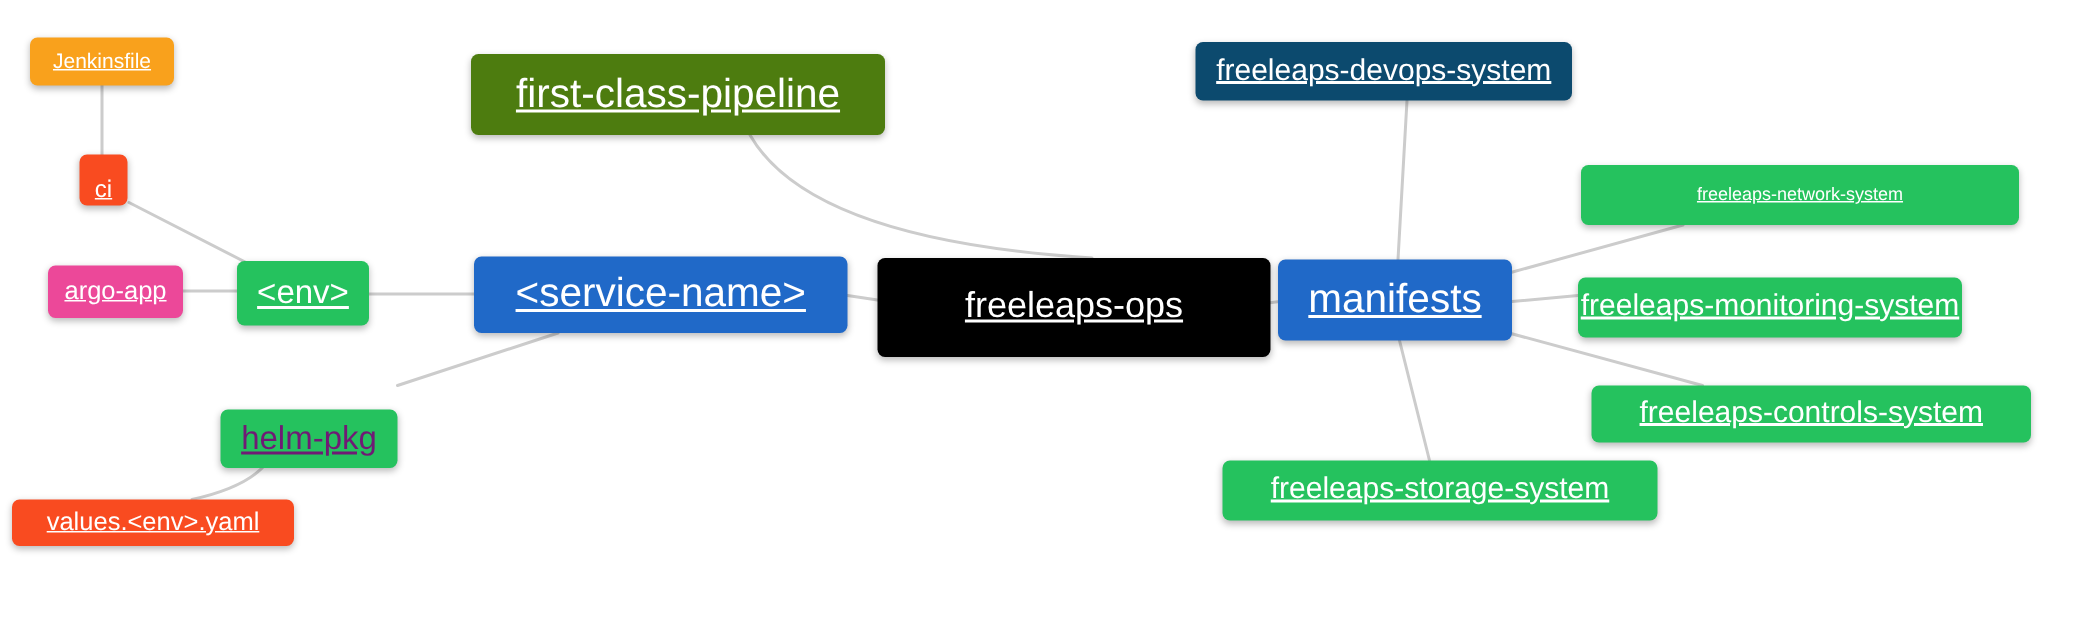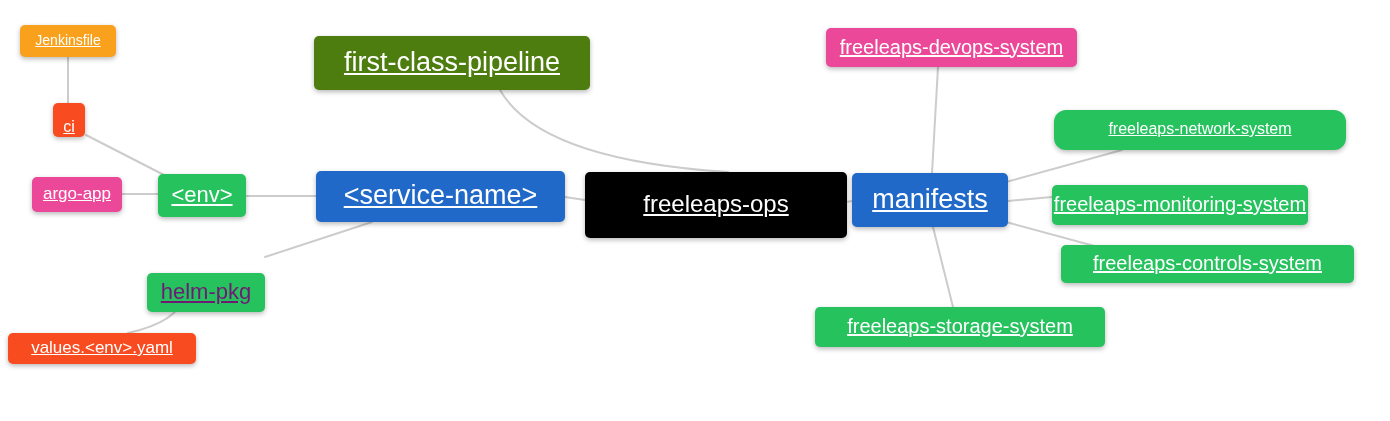--- a/index.html
+++ b/index.html
@@ -79,29 +79,29 @@
       </div>
       <div class="node" style="left: 8px; top: 333px; width: 188px; height: 31px; font-size: 17px; background: rgb(249, 75, 32); color: rgb(255, 255, 255);">
         <span>values.&lt;env&gt;.yaml</span>
       </div>
       <div class="node" style="left: 585px; top: 172px; width: 262px; height: 66px; font-size: 24px; background: #000000; color: rgb(255, 255, 255);">
         <span>freeleaps-ops</span>
       </div>
       <div class="node" style="left: 852px; top: 173px; width: 156px; height: 54px; font-size: 27px; background: rgb(32, 105, 200); color: rgb(255, 255, 255);">
         <span>manifests</span>
       </div>
-      <div class="node" style="left: 797px; top: 28px; width: 251px; height: 39px; font-size: 20px; background: #ec4899; color: rgb(255, 255, 255); margin-left: 29px;">
+      <div class="node" style="left: 797px; top: 28px; width: 251px; height: 39px; font-size: 20px; background: #0c4a6e; color: rgb(255, 255, 255);">
         <span>freeleaps-devops-system</span>
       </div>
-      <div class="node" style="left: 1054px; top: 110px; width: 292px; height: 40px; font-size: 16px; background: rgb(37, 194, 94); color: rgb(255, 255, 255); border-radius: 12px;">
+      <div class="node" style="left: 1054px; top: 110px; width: 292px; height: 40px; font-size: 12px; background: rgb(37, 194, 94); color: rgb(255, 255, 255);">
         <span>freeleaps-network-system</span>
       </div>
       <div class="node" style="left: 1052px; top: 185px; width: 256px; height: 40px; font-size: 20px; background: rgb(37, 194, 94); color: rgb(255, 255, 255);">
         <span>freeleaps-monitoring-system</span>
       </div>
-      <div class="node" style="left: 1061px; top: 245px; width: 293px; height: 38px; font-size: 20px; background: rgb(37, 194, 94); color: rgb(255, 255, 255);">
+      <div class="node" style="left: 1061px; top: 257px; width: 293px; height: 38px; font-size: 20px; background: rgb(37, 194, 94); color: rgb(255, 255, 255);">
         <span>freeleaps-controls-system</span>
       </div>
       <div class="node" style="left: 815px; top: 307px; width: 290px; height: 40px; font-size: 20px; background: rgb(37, 194, 94); color: rgb(255, 255, 255);">
         <span>freeleaps-storage-system</span>
       </div>
     </div>
 </div>
 
 </body></html>

